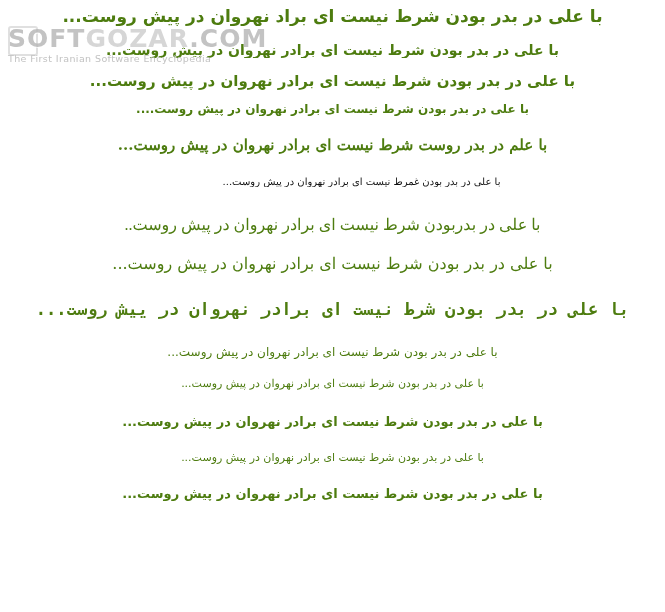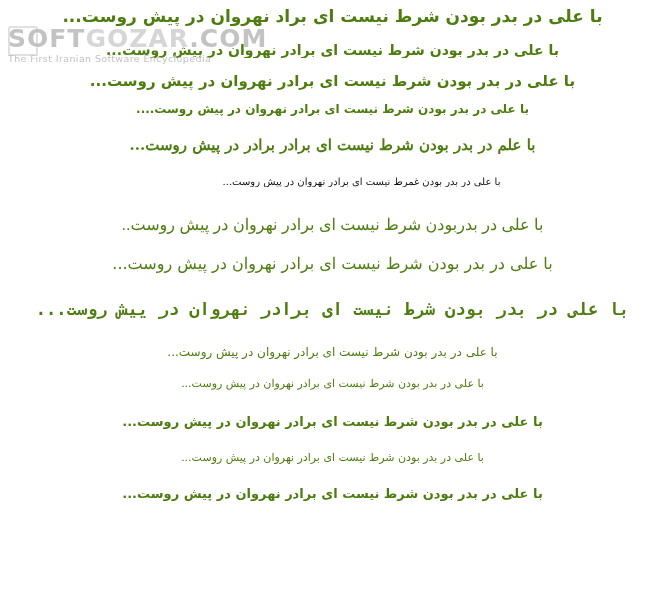--- a/index.html
+++ b/index.html
@@ -71,21 +71,21 @@
     opacity: 0.55;
   }
 
   
   .r0  { font-size: 17px; font-weight: bold; font-family: "DejaVu Sans", sans-serif; padding-top: 6px; letter-spacing: 0px; }
   .r1  { font-size: 14px; font-weight: bold; font-family: "DejaVu Sans", sans-serif; padding-top: 16px; }
   .r2  { font-size: 15px; font-weight: bold; font-family: "DejaVu Sans", sans-serif; padding-top: 14px; }
   .r3  { font-size: 12px; font-weight: bold; font-family: "DejaVu Sans", sans-serif; padding-top: 12px; }
   .r4  { font-size: 15px; font-weight: bold; font-family: "DejaVu Serif", serif; padding-top: 20px; letter-spacing: 1.5px; }
   .r5  { font-size: 10px; font-family: "DejaVu Serif", serif; padding-top: 22px; letter-spacing: 0.6px; color: #111; margin-left: 29px; }
-  .r6  { font-size: 16px; font-family: Liberation Sans, sans-serif; padding-top: 28px; letter-spacing: 0.4px; text-align: center; }
+  .r6  { font-size: 16px; font-family: Liberation Serif, serif; padding-top: 28px; letter-spacing: 0.4px; text-align: center; }
   .r7  { font-size: 16px; font-family: "DejaVu Serif", serif; padding-top: 20px; letter-spacing: 0.8px; }
   .r8  { font-size: 17px; font-weight: bold; font-family: "DejaVu Sans Mono", monospace; padding-top: 26px; letter-spacing: -0.5px; }
   .r9  { font-size: 12px; font-family: "DejaVu Sans", sans-serif; padding-top: 26px; }
   .r10 { font-size: 11px; font-family: "DejaVu Serif", serif; padding-top: 18px; letter-spacing: 0.5px; }
   .r11 { font-size: 13px; font-weight: bold; font-family: "DejaVu Sans", sans-serif; padding-top: 24px; letter-spacing: 0.3px; }
   .r12 { font-size: 11px; font-family: "DejaVu Sans", sans-serif; padding-top: 22px; letter-spacing: 0.2px; }
   .r13 { font-size: 13px; font-weight: bold; font-family: "DejaVu Sans", sans-serif; padding-top: 22px; }
 </style>
 </head>
 <body>
@@ -97,21 +97,21 @@
     <div id="wm-main">
       <span>SOFT</span><span class="wm-accent">GOZAR</span><span>.COM</span>
     </div>
     <div id="wm-sub">The First Iranian Software Encyclopedia</div>
   </div>
 
   <div class="sample r0">با علی در بدر بودن شرط نیست ای براد نهروان در پیش روست...</div>
   <div class="sample r1">با علی در بدر بودن شرط نیست ای برادر نهروان در پیش روست...</div>
   <div class="sample r2">با علی در بدر بودن شرط نیست ای برادر نهروان در پیش روست...</div>
   <div class="sample r3">با علی در بدر بودن شرط نیست ای برادر نهروان در پیش روست....</div>
-  <div class="sample r4">با علم در بدر بودن شرط نیست ای برادر برادر در پیش روست...</div>
+  <div class="sample r4">با علم در بدر روست شرط نیست ای برادر نهروان در پیش روست...</div>
   <div class="sample r5">با علی در بدر بودن غمرط نیست ای برادر نهروان در پیش روست...</div>
   <div class="sample r6">با علی در بدربودن شرط نیست ای برادر نهروان در پیش روست..</div>
   <div class="sample r7">با علی در بدر بودن شرط نیست ای برادر نهروان در پیش روست...</div>
   <div class="sample r8">با علی در بدر بودن شرط نیست ای برادر نهروان در پیش روست...</div>
   <div class="sample r9">با علی در بدر بودن شرط نیست ای برادر نهروان در پیش روست...</div>
   <div class="sample r10">با علی در بدر بودن شرط نیست ای برادر نهروان در پیش روست...</div>
   <div class="sample r11">با علی در بدر بودن شرط نیست ای برادر نهروان در پیش روست...</div>
   <div class="sample r12">با علی در بدر بودن شرط نیست ای برادر نهروان در پیش روست...</div>
   <div class="sample r13">با علی در بدر بودن شرط نیست ای برادر نهروان در پیش روست...</div>
 

